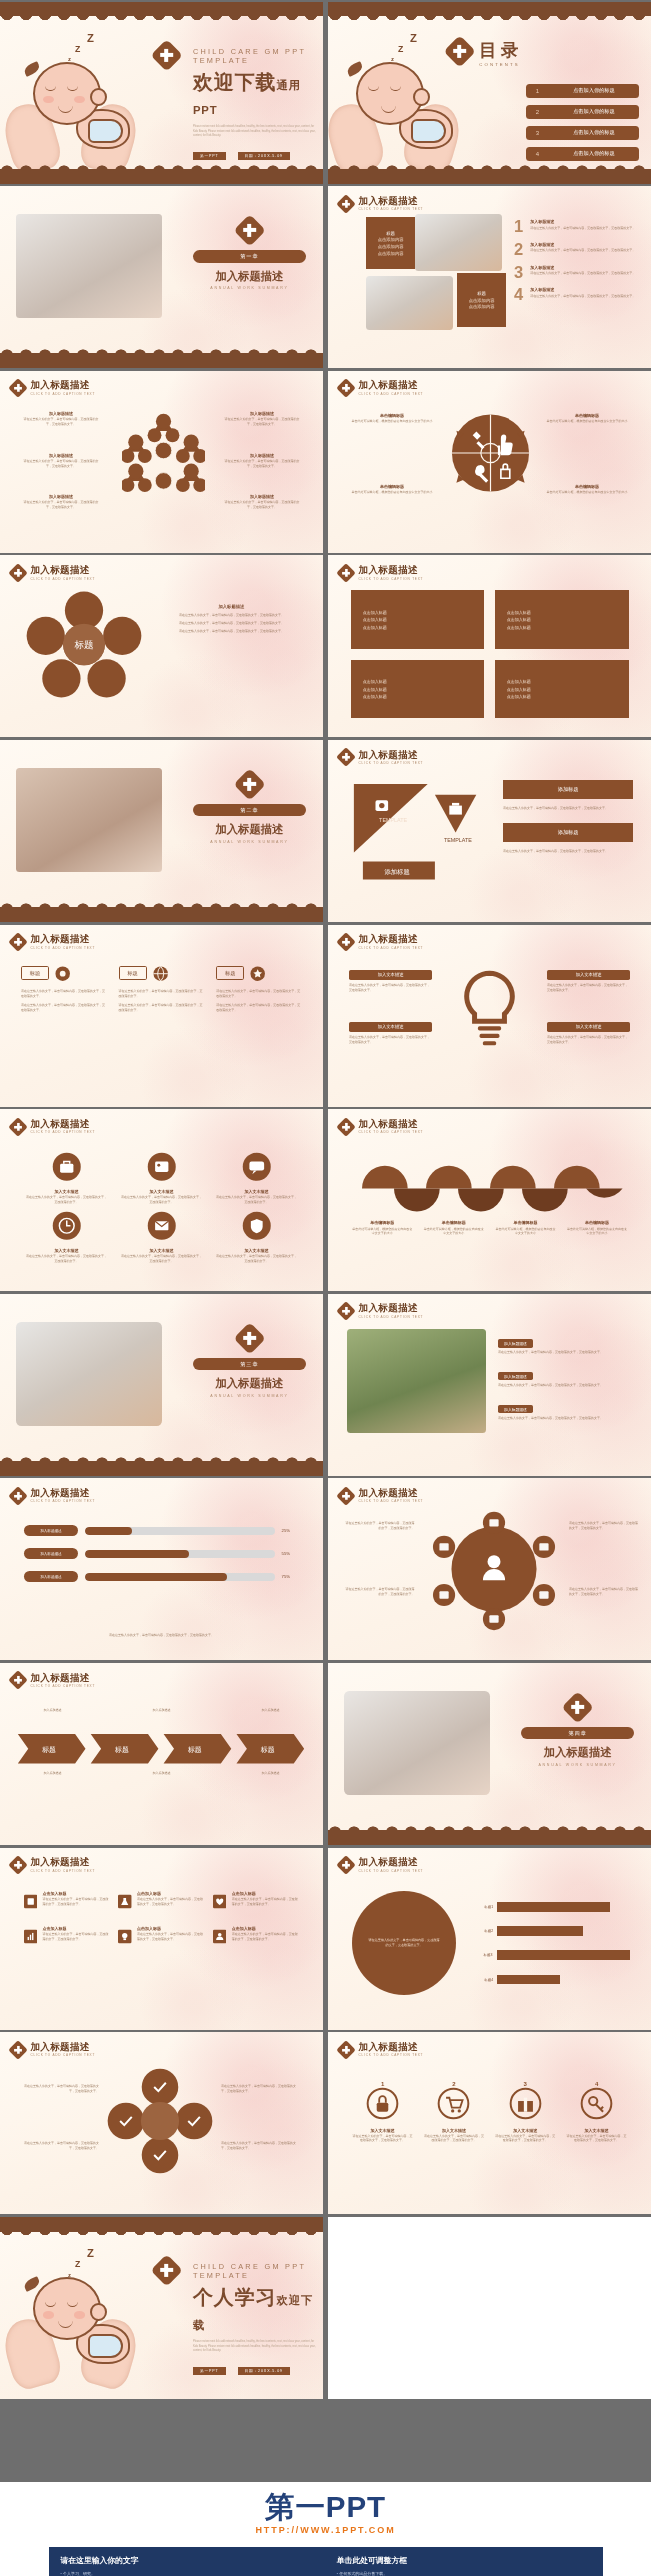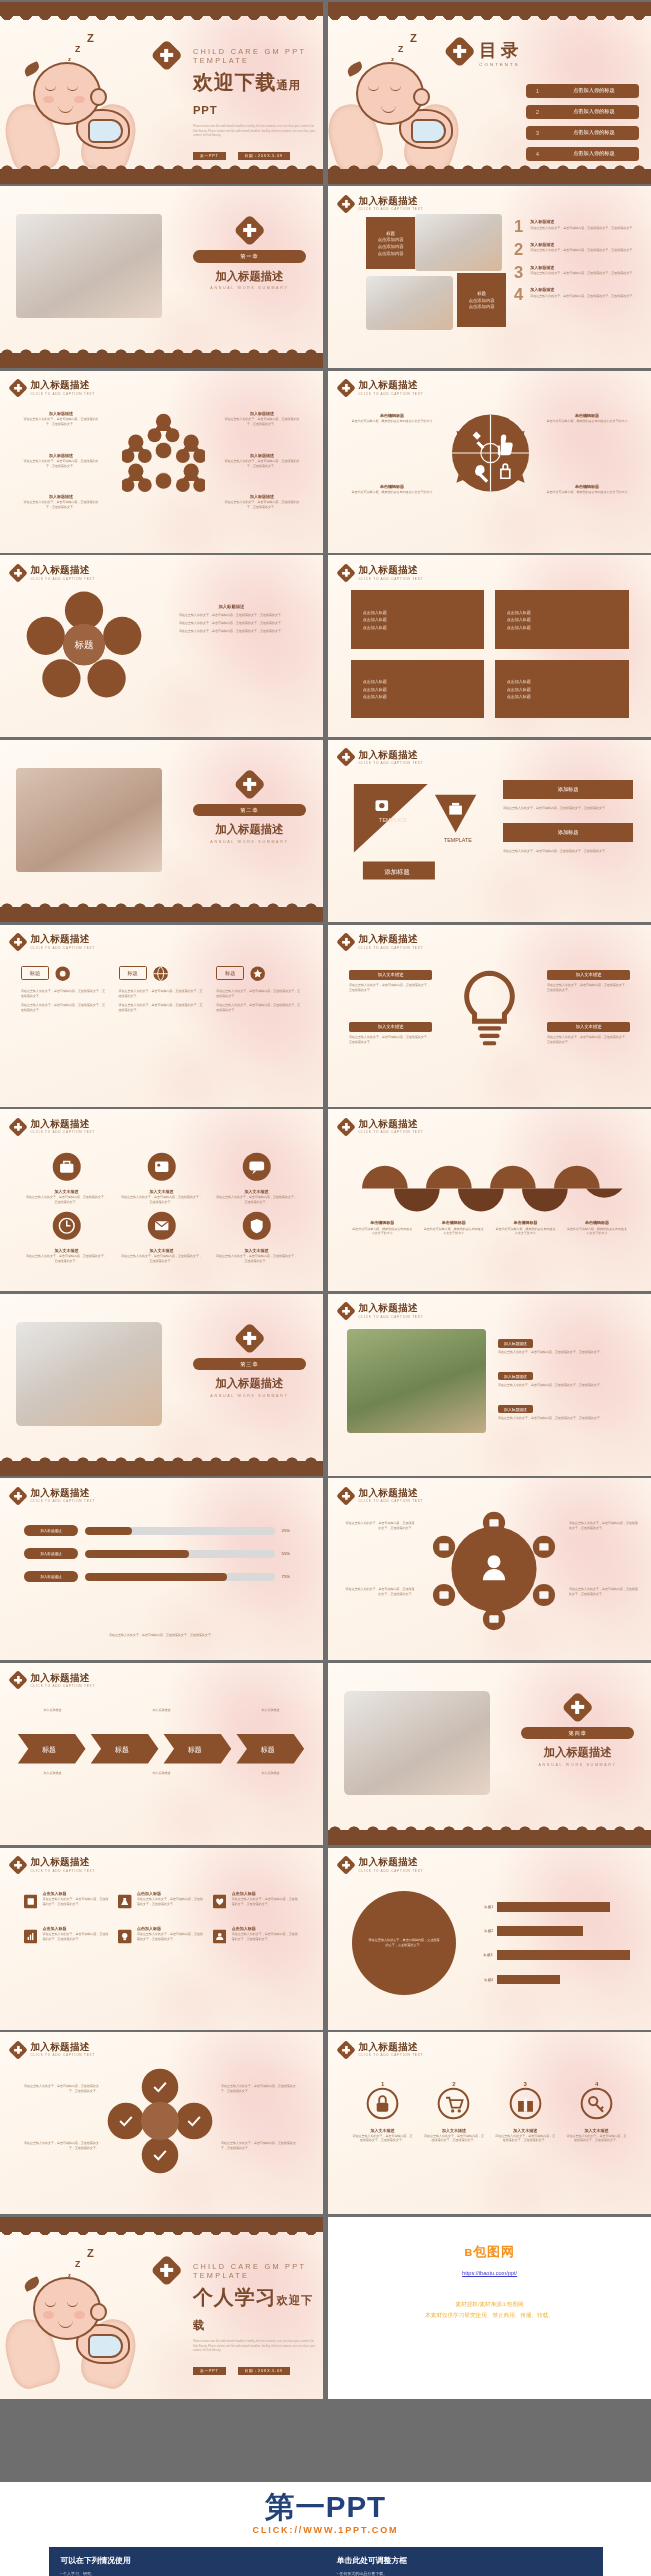--- a/index.html
+++ b/index.html
@@ -1122,42 +1122,32 @@
       </div>
       <div class="cover-lorem" style="margin-top:6px">Please restore next lick add network headline, healthy, the best contents, rest, rest class year, content, for Kids Beauty. Please restore next lick add network headline, healthy, the best contents, rest, rest class year, content, for Kids Beauty.</div>
       <div style="margin-top:13px;display:flex;gap:12px">
         <span class="cover-tag">第一PPT</span>
         <span class="cover-tag">日期：20XX.5.09</span>
       </div>
     </div>
   </div>
 
   <div class="slide" style="background:#fff">
-    <div class="baotu" style="position:relative;z-index:5">
-      <div class="logo">
-        <span style="color:#f5911e">ʙ</span><span>包图网</span>
-      </div>
-      <a class="url">https://ibaotu.com/ppt/</a>
-      <div class="note">
-        <div>素材授权/素材来源①包图网</div>
-        <div>本素材仅供学习研究使用。禁止商用、传播、转载。</div>
-      </div>
-    </div>
     <div style="position:absolute;inset:0;background:#fff;z-index:1"></div>
   </div>
 
 </div>
 
 <div class="gapbar"></div>
 <div class="panel ppt-foot">
   <div class="ppt-logo">第一PPT</div>
-  <div class="ppt-url">CLICK://WWW.1PPT.COM</div>
+  <div class="ppt-url">HTTP://WWW.1PPT.COM</div>
   <div class="usebox">
     <div class="usecol">
-      <h4>可以在下列情况使用</h4>
+      <h4>请在这里输入你的文字</h4>
       <ul>
             <li>个人学习、研究。</li>
           <li>将已模板中的内容用于商业幻灯片或报告中使用。</li>
           </ul>
     </div>
     <div class="usecol">
       <h4>单击此处可调整方框</h4>
       <ul>
             <li>任何形式的出品分售下载。</li>
           <li>网络转载、或上传下载。</li>

